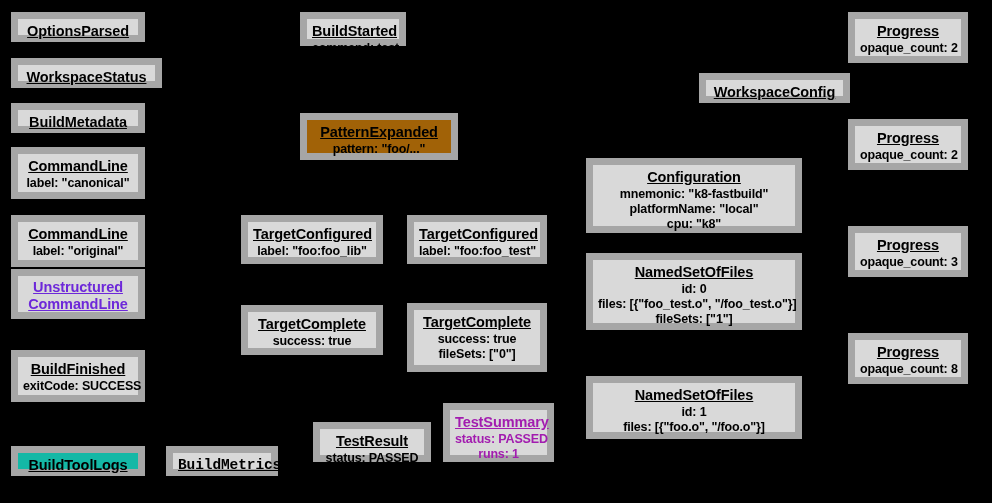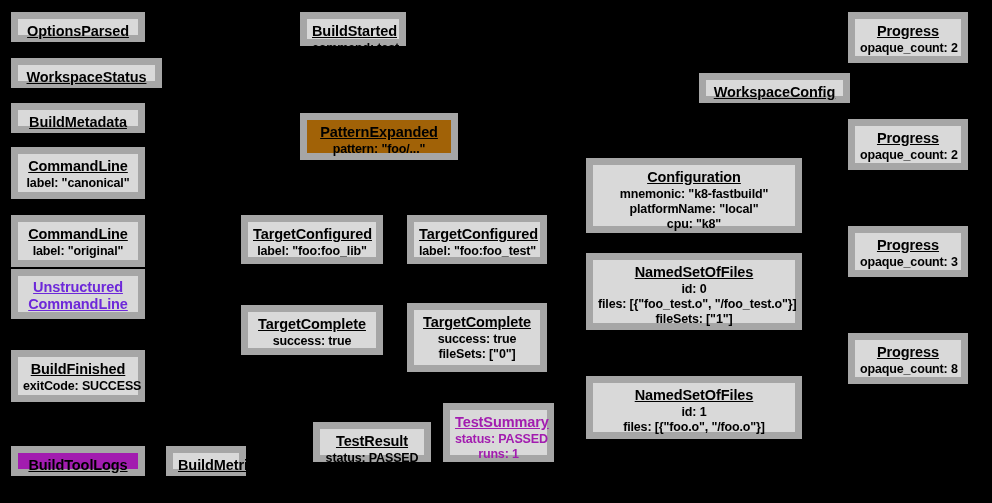--- a/index.html
+++ b/index.html
@@ -54,22 +54,22 @@
     <div class="node" style="left: 11px; top: 12px; width: 134px; height: 30px; background: rgb(217, 217, 217); border-color: rgb(166, 166, 166); color: rgb(0, 0, 0);"><span class="title">OptionsParsed</span></div>
     <div class="node" style="left: 11px; top: 103px; width: 134px; height: 30px; background: rgb(217, 217, 217); border-color: rgb(166, 166, 166); color: rgb(0, 0, 0);"><span class="title">BuildMetadata</span></div>
     <div class="node" style="left: 11px; top: 58px; width: 151px; height: 30px; background: rgb(217, 217, 217); border-color: rgb(166, 166, 166); color: rgb(0, 0, 0);"><span class="title">WorkspaceStatus</span></div>
     <div class="node" style="left: 11px; top: 147px; width: 134px; height: 52px; background: rgb(217, 217, 217); border-color: rgb(166, 166, 166); color: rgb(0, 0, 0);"><span class="title">CommandLine</span><div class="attrs"><div>label: "canonical"</div></div></div>
     <div class="node" style="left: 11px; top: 215px; width: 134px; height: 52px; background: rgb(217, 217, 217); border-color: rgb(166, 166, 166); color: rgb(0, 0, 0);"><span class="title">CommandLine</span><div class="attrs"><div>label: "original"</div></div></div>
     <div class="node" style="left: 11px; top: 269px; width: 134px; height: 50px; background: rgb(217, 217, 217); border-color: rgb(166, 166, 166); color: #6d28d9;">
       <span class="title two-line">Unstructured
 CommandLine</span>
     </div>
     <div class="node" style="left: 11px; top: 350px; width: 134px; height: 52px; background: rgb(217, 217, 217); border-color: rgb(166, 166, 166); color: rgb(0, 0, 0);"><span class="title">BuildFinished</span><div class="attrs"><div>exitCode: SUCCESS</div></div></div>
-    <div class="node" style="left: 11px; top: 446px; width: 134px; height: 30px; background: #a21caf; border-color: rgb(166, 166, 166); color: rgb(0, 0, 0);"><span class="title">BuildToolLogs</span></div>
-    <div class="node" style="left: 166px; top: 446px; width: 80px; height: 30px; background: rgb(217, 217, 217); border-color: rgb(166, 166, 166); color: rgb(0, 0, 0);"><span class="title">BuildMetrics</span></div>
+    <div class="node" style="left: 11px; top: 446px; width: 134px; height: 30px; background: #14b8a6; border-color: rgb(166, 166, 166); color: rgb(0, 0, 0);"><span class="title">BuildToolLogs</span></div>
+    <div class="node" style="left: 166px; top: 446px; width: 112px; height: 30px; background: rgb(217, 217, 217); border-color: rgb(166, 166, 166); color: rgb(0, 0, 0); font-family: Liberation Mono, monospace;"><span class="title">BuildMetrics</span></div>
     <div class="node" style="left: 300px; top: 12px; width: 106px; height: 34px; background: rgb(217, 217, 217); border-color: rgb(166, 166, 166); color: rgb(0, 0, 0);"><span class="title">BuildStarted</span><div class="attrs"><div>command: test</div></div></div>
     <div class="node" style="left: 300px; top: 113px; width: 158px; height: 47px; background: #a16207; border-color: rgb(166, 166, 166); color: rgb(0, 0, 0);"><span class="title">PatternExpanded</span><div class="attrs"><div>pattern: "foo/..."</div></div></div>
     <div class="node" style="left: 241px; top: 215px; width: 142px; height: 49px; background: rgb(217, 217, 217); border-color: rgb(166, 166, 166); color: rgb(0, 0, 0);"><span class="title">TargetConfigured</span><div class="attrs"><div>label: "foo:foo_lib"</div></div></div>
     <div class="node" style="left: 407px; top: 215px; width: 140px; height: 49px; background: rgb(217, 217, 217); border-color: rgb(166, 166, 166); color: rgb(0, 0, 0);"><span class="title">TargetConfigured</span><div class="attrs"><div>label: "foo:foo_test"</div></div></div>
     <div class="node" style="left: 241px; top: 305px; width: 142px; height: 50px; background: rgb(217, 217, 217); border-color: rgb(166, 166, 166); color: rgb(0, 0, 0);"><span class="title">TargetComplete</span><div class="attrs"><div>success: true</div></div></div>
     <div class="node" style="left: 407px; top: 303px; width: 140px; height: 69px; background: rgb(217, 217, 217); border-color: rgb(166, 166, 166); color: rgb(0, 0, 0);"><span class="title">TargetComplete</span><div class="attrs"><div>success: true</div><div>fileSets: ["0"]</div></div></div>
     <div class="node" style="left: 313px; top: 422px; width: 118px; height: 40px; background: rgb(217, 217, 217); border-color: rgb(166, 166, 166); color: rgb(0, 0, 0);"><span class="title">TestResult</span><div class="attrs"><div>status: PASSED</div></div></div>
     <div class="node" style="left: 443px; top: 403px; width: 111px; height: 59px; background: rgb(217, 217, 217); border-color: rgb(166, 166, 166); color: #a21caf;"><span class="title">TestSummary</span><div class="attrs"><div>status: PASSED</div><div>runs: 1</div></div></div>
     <div class="node" style="left: 651px; top: 73px; width: 151px; height: 30px; background: rgb(217, 217, 217); border-color: rgb(166, 166, 166); color: rgb(0, 0, 0); margin-left: 48px;"><span class="title">WorkspaceConfig</span></div>
     <div class="node" style="left: 586px; top: 158px; width: 216px; height: 75px; background: rgb(217, 217, 217); border-color: rgb(166, 166, 166); color: rgb(0, 0, 0);"><span class="title">Configuration</span><div class="attrs"><div>mnemonic: "k8-fastbuild"</div><div>platformName: "local"</div><div>cpu: "k8"</div></div></div>

